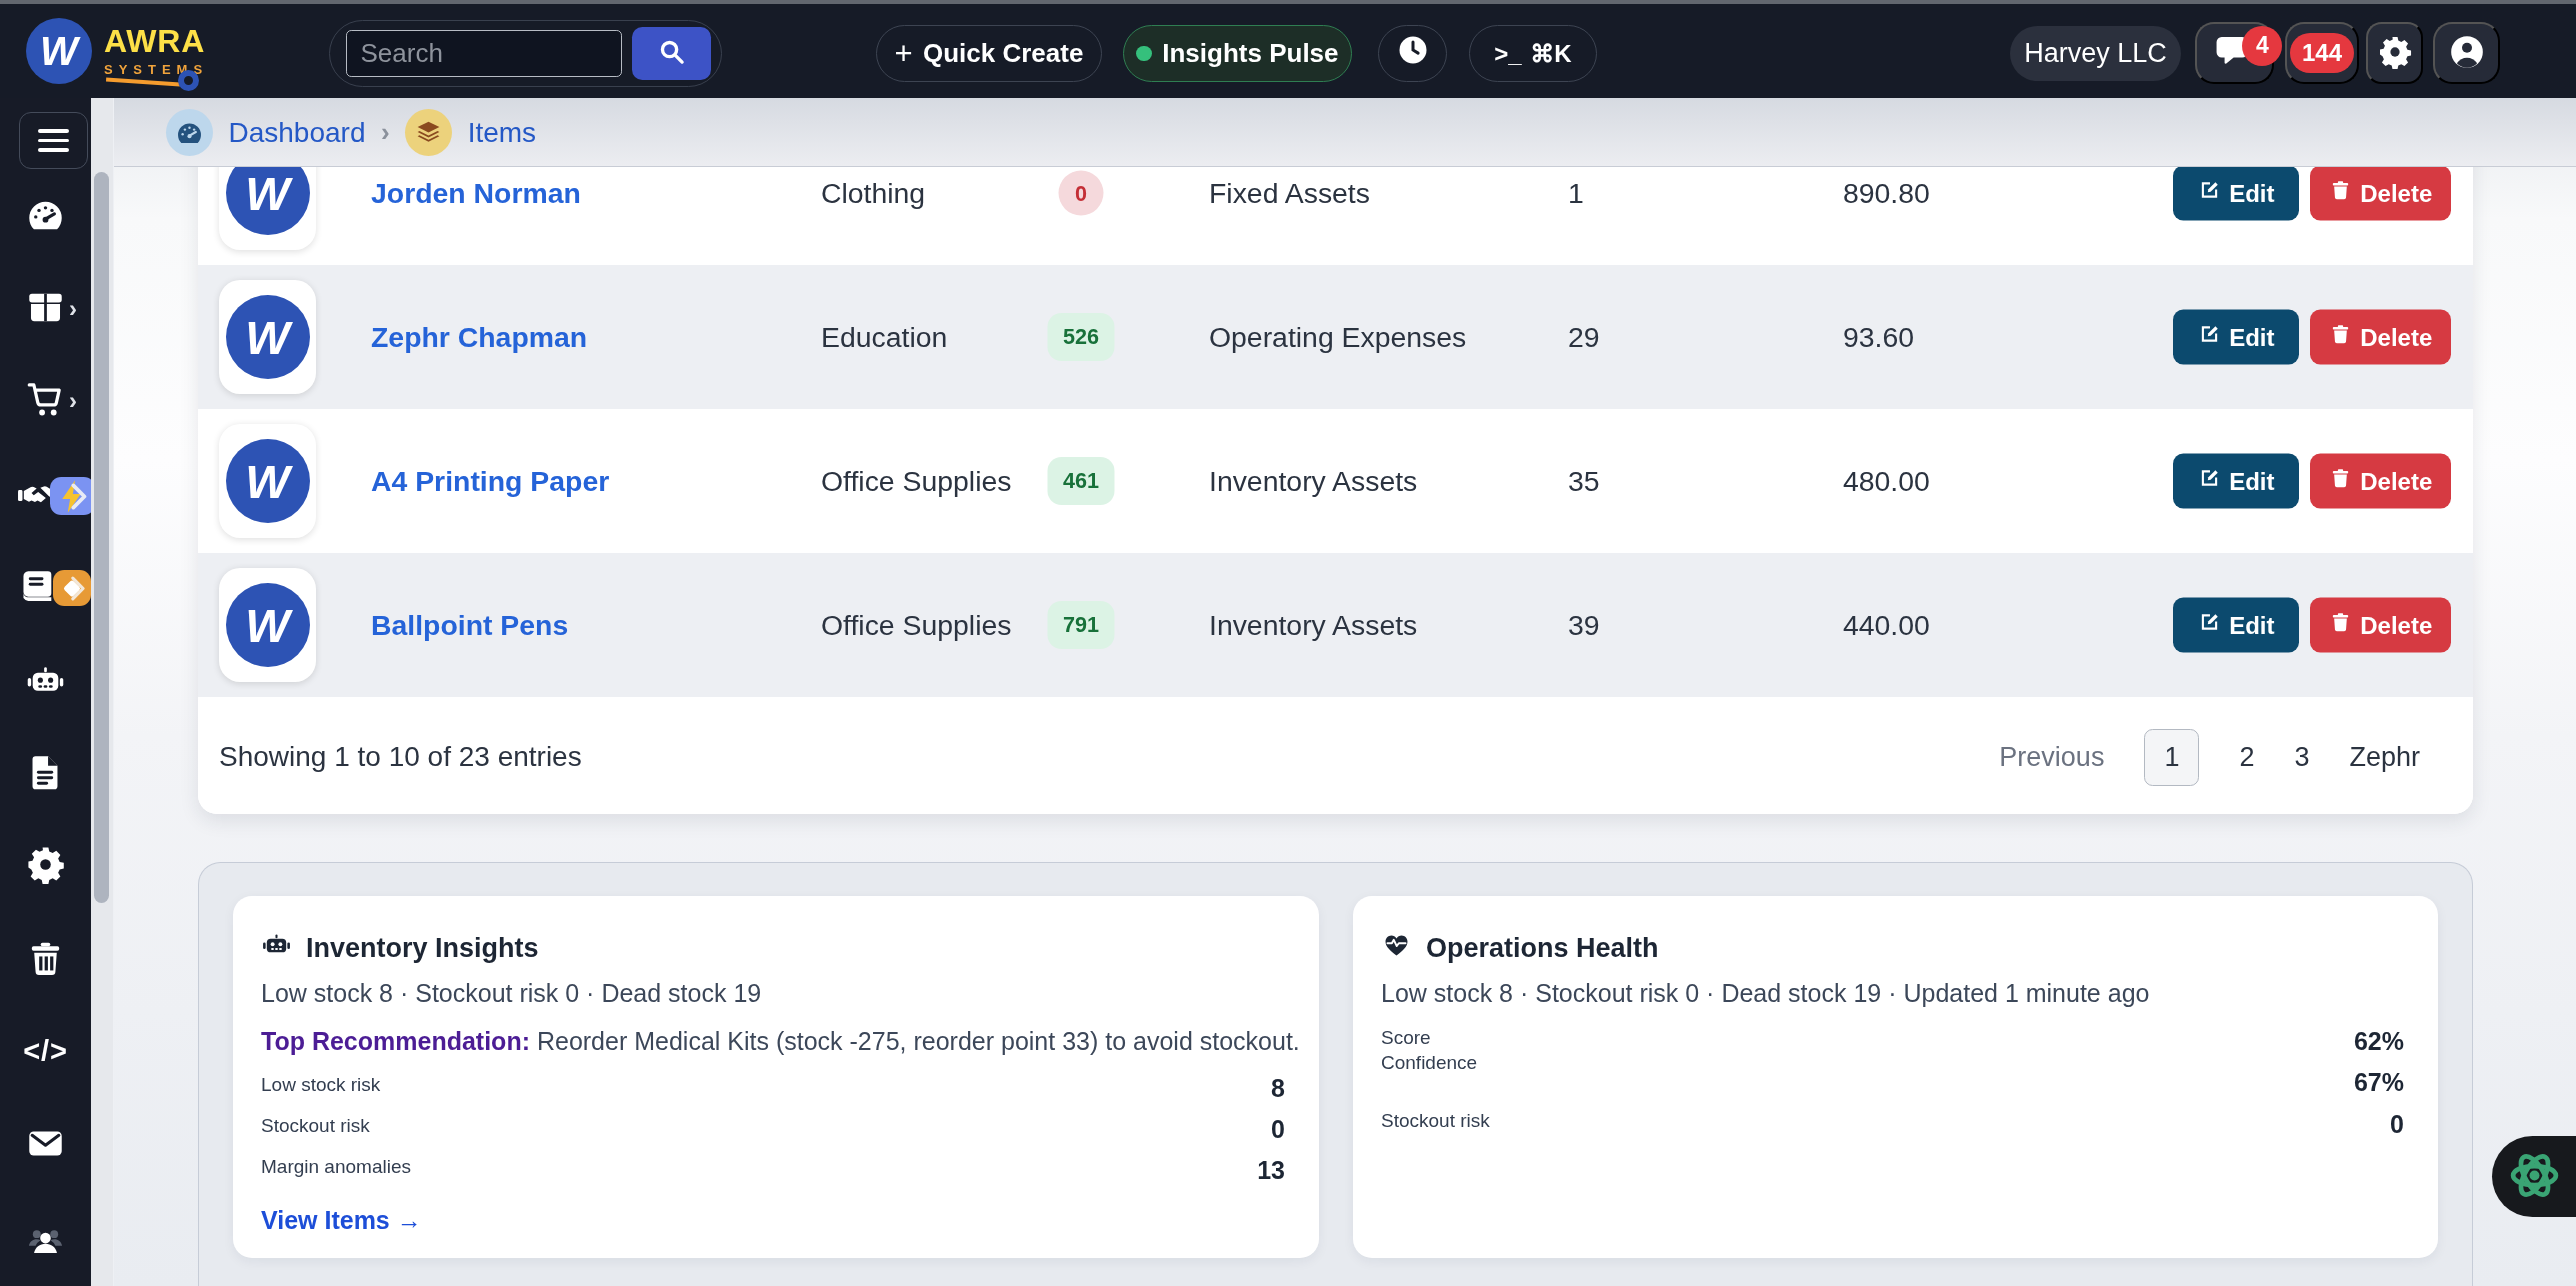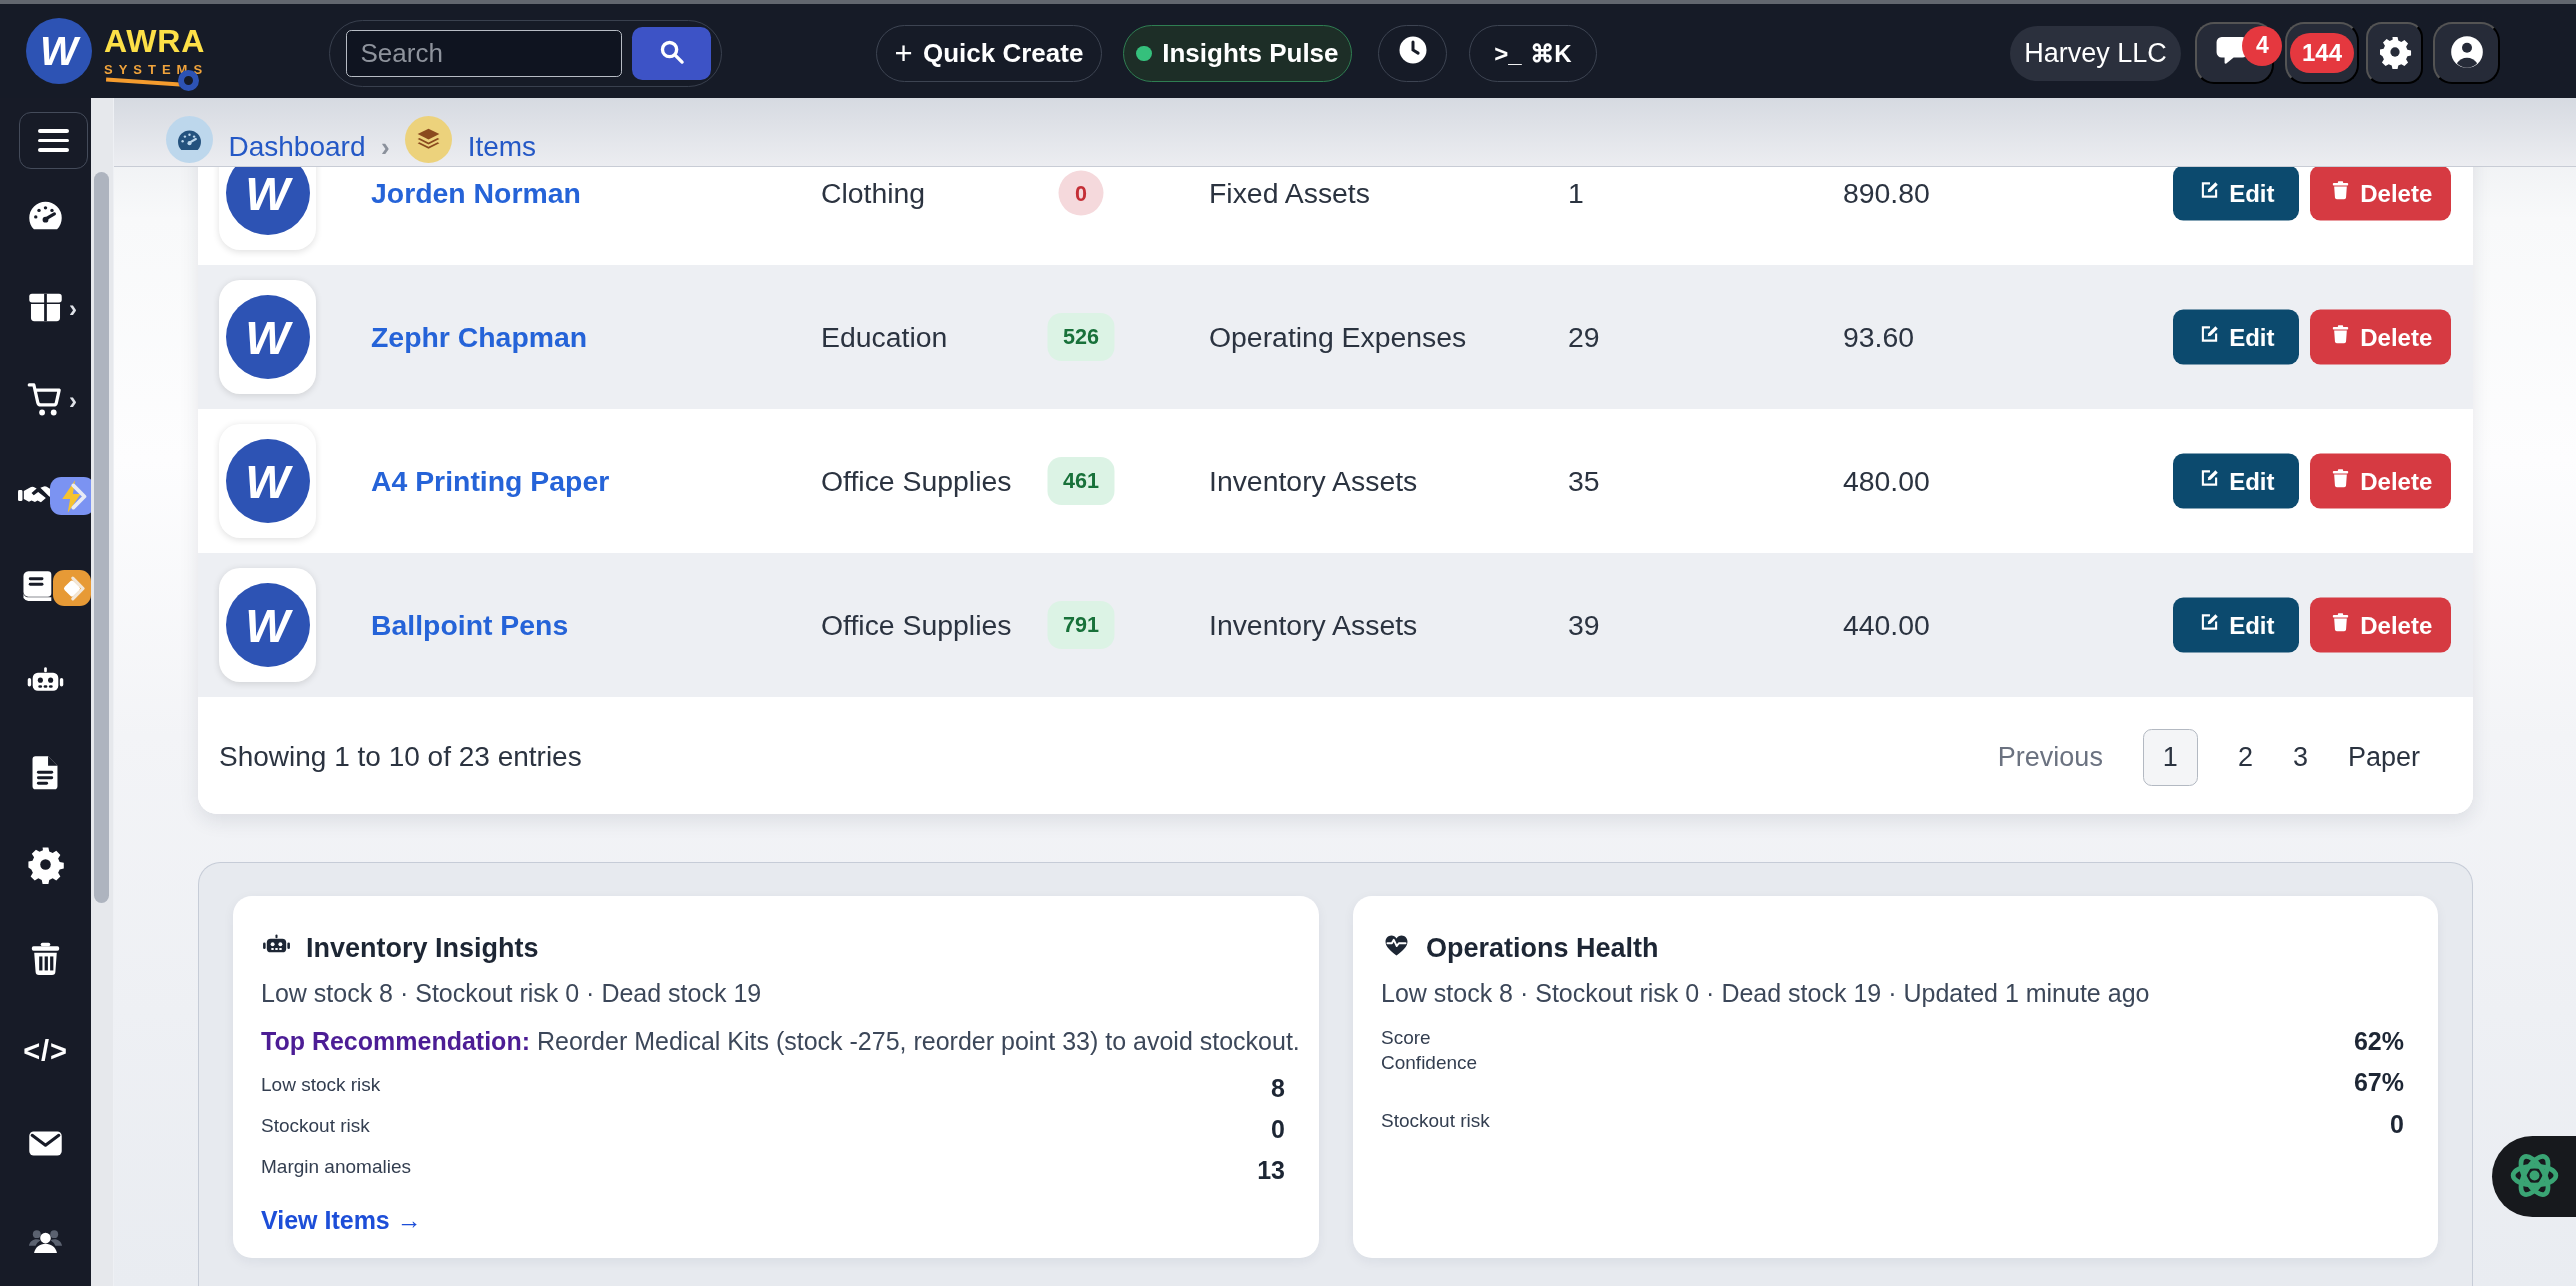--- a/index.html
+++ b/index.html
@@ -65,21 +65,21 @@
 
   .scroll-track { position:absolute; left:91px; top:98px; width:22.4px; height:1188px; background:#e6e8ec; z-index:46; }
   .scroll-thumb { position:absolute; left:3.4px; top:74px; width:14.7px; height:731px; background:#aeb4bf; border-radius:7.8px; cursor:pointer; }
 
   
   .main { position:absolute; left:114px; top:98px; width:2462px; height:1188px;
     background:linear-gradient(180deg,#e9ebef 0px,#f8f9fa 121px,#fdfdfe 362px,#f3f4f7 638px,#e9ecf1 1188px); }
 
   .crumb-band { position:absolute; left:0; top:0; width:2462px; height:69px;
     background:linear-gradient(180deg,#d6dae1,#ecedf1); border-bottom:0.9px solid #c8ccd5; z-index:10; }
-  .crumb { position:absolute; left:52px; top:18px; display:flex; align-items:flex-end; gap:15.5px; }
+  .crumb { position:absolute; left:52px; top:11px; display:flex; align-items:center; gap:15.5px; }
   .crumb-chip { width:47px; height:47px; border-radius:50%; display:flex; align-items:center; justify-content:center; }
   .chip-blue { background:#bdd7ec; }
   .chip-yellow { background:#ecd27c; }
   .crumb-chip svg { width:29px; height:29px; }
   .crumb a { color:#2458c6; font-size:28px; text-decoration:none; cursor:pointer; }
   .crumb-sep { color:#8b919c; font-size:26px; font-weight:700; }
 
   
   .table-card { position:absolute; left:84px; top:23px; width:2275px; height:693px; background:#fff;
     border-radius:19px; box-shadow:0 7px 19px rgba(25,35,60,.10); z-index:5; overflow:hidden; }
@@ -505,21 +505,21 @@
 
     <div class="tfooter">
       <div class="showing">Showing 1 to 10 of 23 entries</div>
       <div class="pager">
         <span class="pg-prev">Previous</span>
         <span class="pg-active">
             <span class="pg-num">1</span>
           </span>
         <span class="pg-num">2</span>
         <span class="pg-num">3</span>
-        <span class="pg-next">Paper</span>
+        <span class="pg-next">Zephr</span>
       </div>
     </div>
   </div>
 
   <div class="crumb-band">
     <div class="crumb">
       <span class="crumb-chip chip-blue">
         <svg viewBox="0 0 24 24" fill="#24527e">
             <path d="M12 4.5A9.5 9.5 0 002.5 14c0 2.6 1 5 2.7 6.6h13.6A9.5 9.5 0 0021.5 14 9.5 9.5 0 0012 4.5z"></path>
             <g fill="#bdd7ec">

